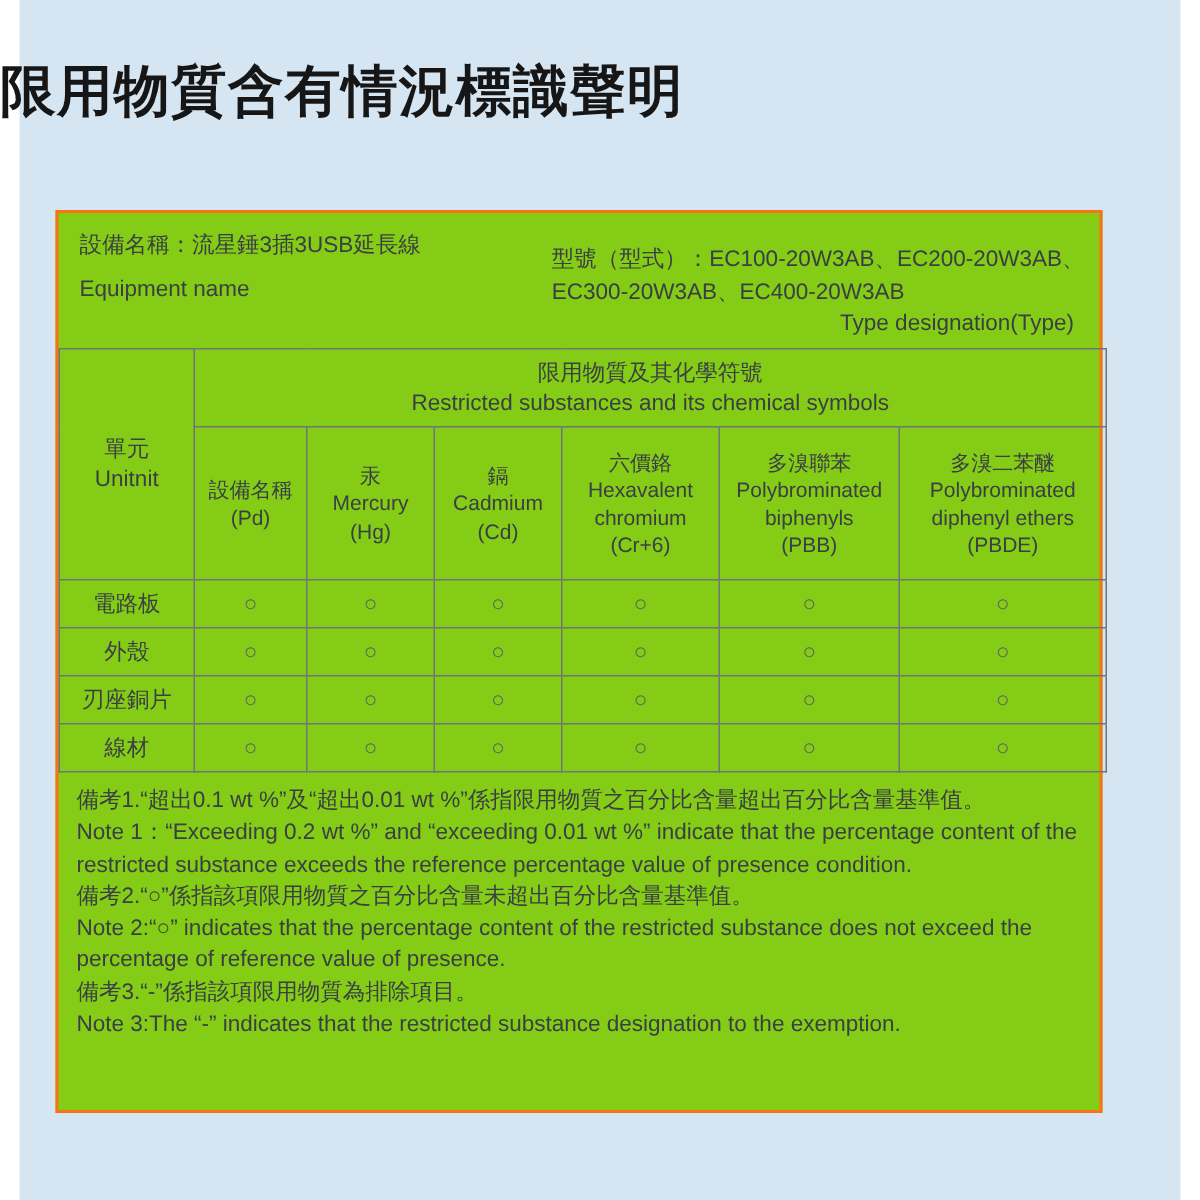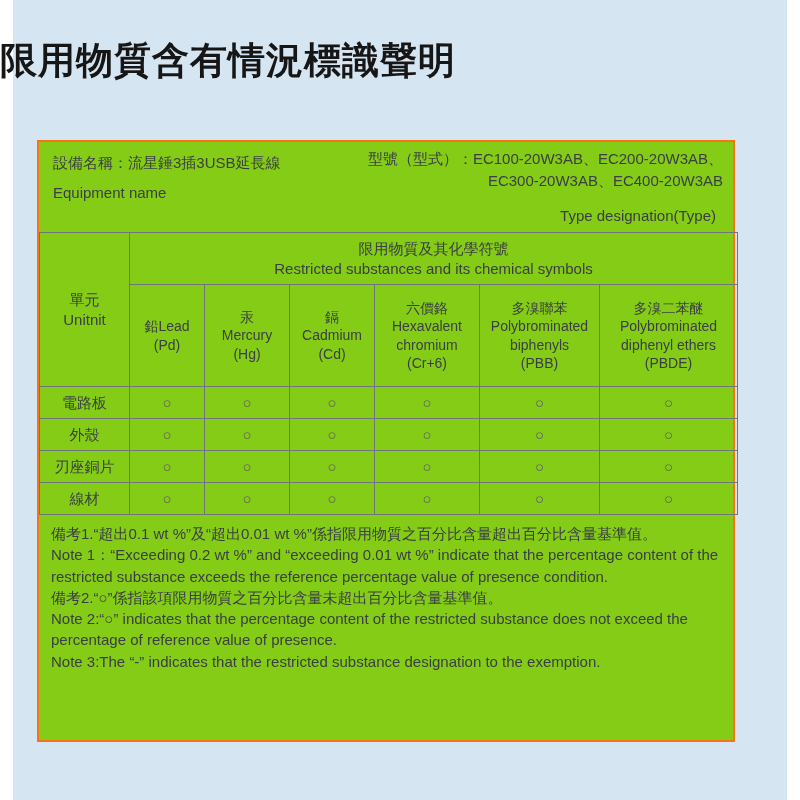--- a/index.html
+++ b/index.html
@@ -32,21 +32,21 @@
   }
   
   .equip {
     position: relative;
     height: 90px;
     font-size: 15px;
     color: #3a3f44;
   }
   .equip-name-zh   { position: absolute; left: 14px; top: 12px; }
   .equip-name-en   { position: absolute; left: 14px; top: 42px; }
-  .equip-models    { position: absolute; right: 10px; top: 6px; text-align: right; line-height: 1.45; white-space: pre-line; }
+  .equip-models    { position: absolute; right: 10px; top: 20px; line-height: 1.45; white-space: pre-line; }
   .equip-type-en   { position: absolute; right: 17px; bottom: 8px; }
   
   table {
     width: 100%;
     border-collapse: collapse;
     table-layout: fixed;
   }
   td {
     border: 1px solid #6f757b;
     text-align: center;
@@ -106,21 +106,21 @@
         <col class="c7">
     </colgroup>
     <tbody>
       <tr class="hdr-top">
         <td rowspan="2" class="unit-cell">單元
 Unitnit</td>
         <td colspan="6">限用物質及其化學符號
 Restricted substances and its chemical symbols</td>
       </tr>
       <tr class="hdr-sub">
-        <td>鉛Lead
+        <td>設備名稱
 (Pd)</td>
         <td>汞
 Mercury
 (Hg)</td>
         <td>鎘
 Cadmium
 (Cd)</td>
         <td>六價鉻
 Hexavalent
 chromium
@@ -172,16 +172,17 @@
         <td class="circle">○</td>
       </tr>
     </tbody>
   </table>
 
   <div class="notes">
     <p>備考1.“超出0.1 wt %”及“超出0.01 wt %”係指限用物質之百分比含量超出百分比含量基準值。</p>
     <p>Note 1：“Exceeding 0.2 wt %” and “exceeding 0.01 wt %” indicate that the percentage content of the restricted substance exceeds the reference percentage value of presence condition.</p>
     <p>備考2.“○”係指該項限用物質之百分比含量未超出百分比含量基準值。</p>
     <p>Note 2:“○” indicates that the percentage content of the restricted substance does not exceed the percentage of reference value of presence.</p>
+    <p>備考3.“-”係指該項限用物質為排除項目。</p>
     <p>Note 3:The “-” indicates that the restricted substance designation to the exemption.</p>
   </div>
 
 </div>
 
 </body></html>

